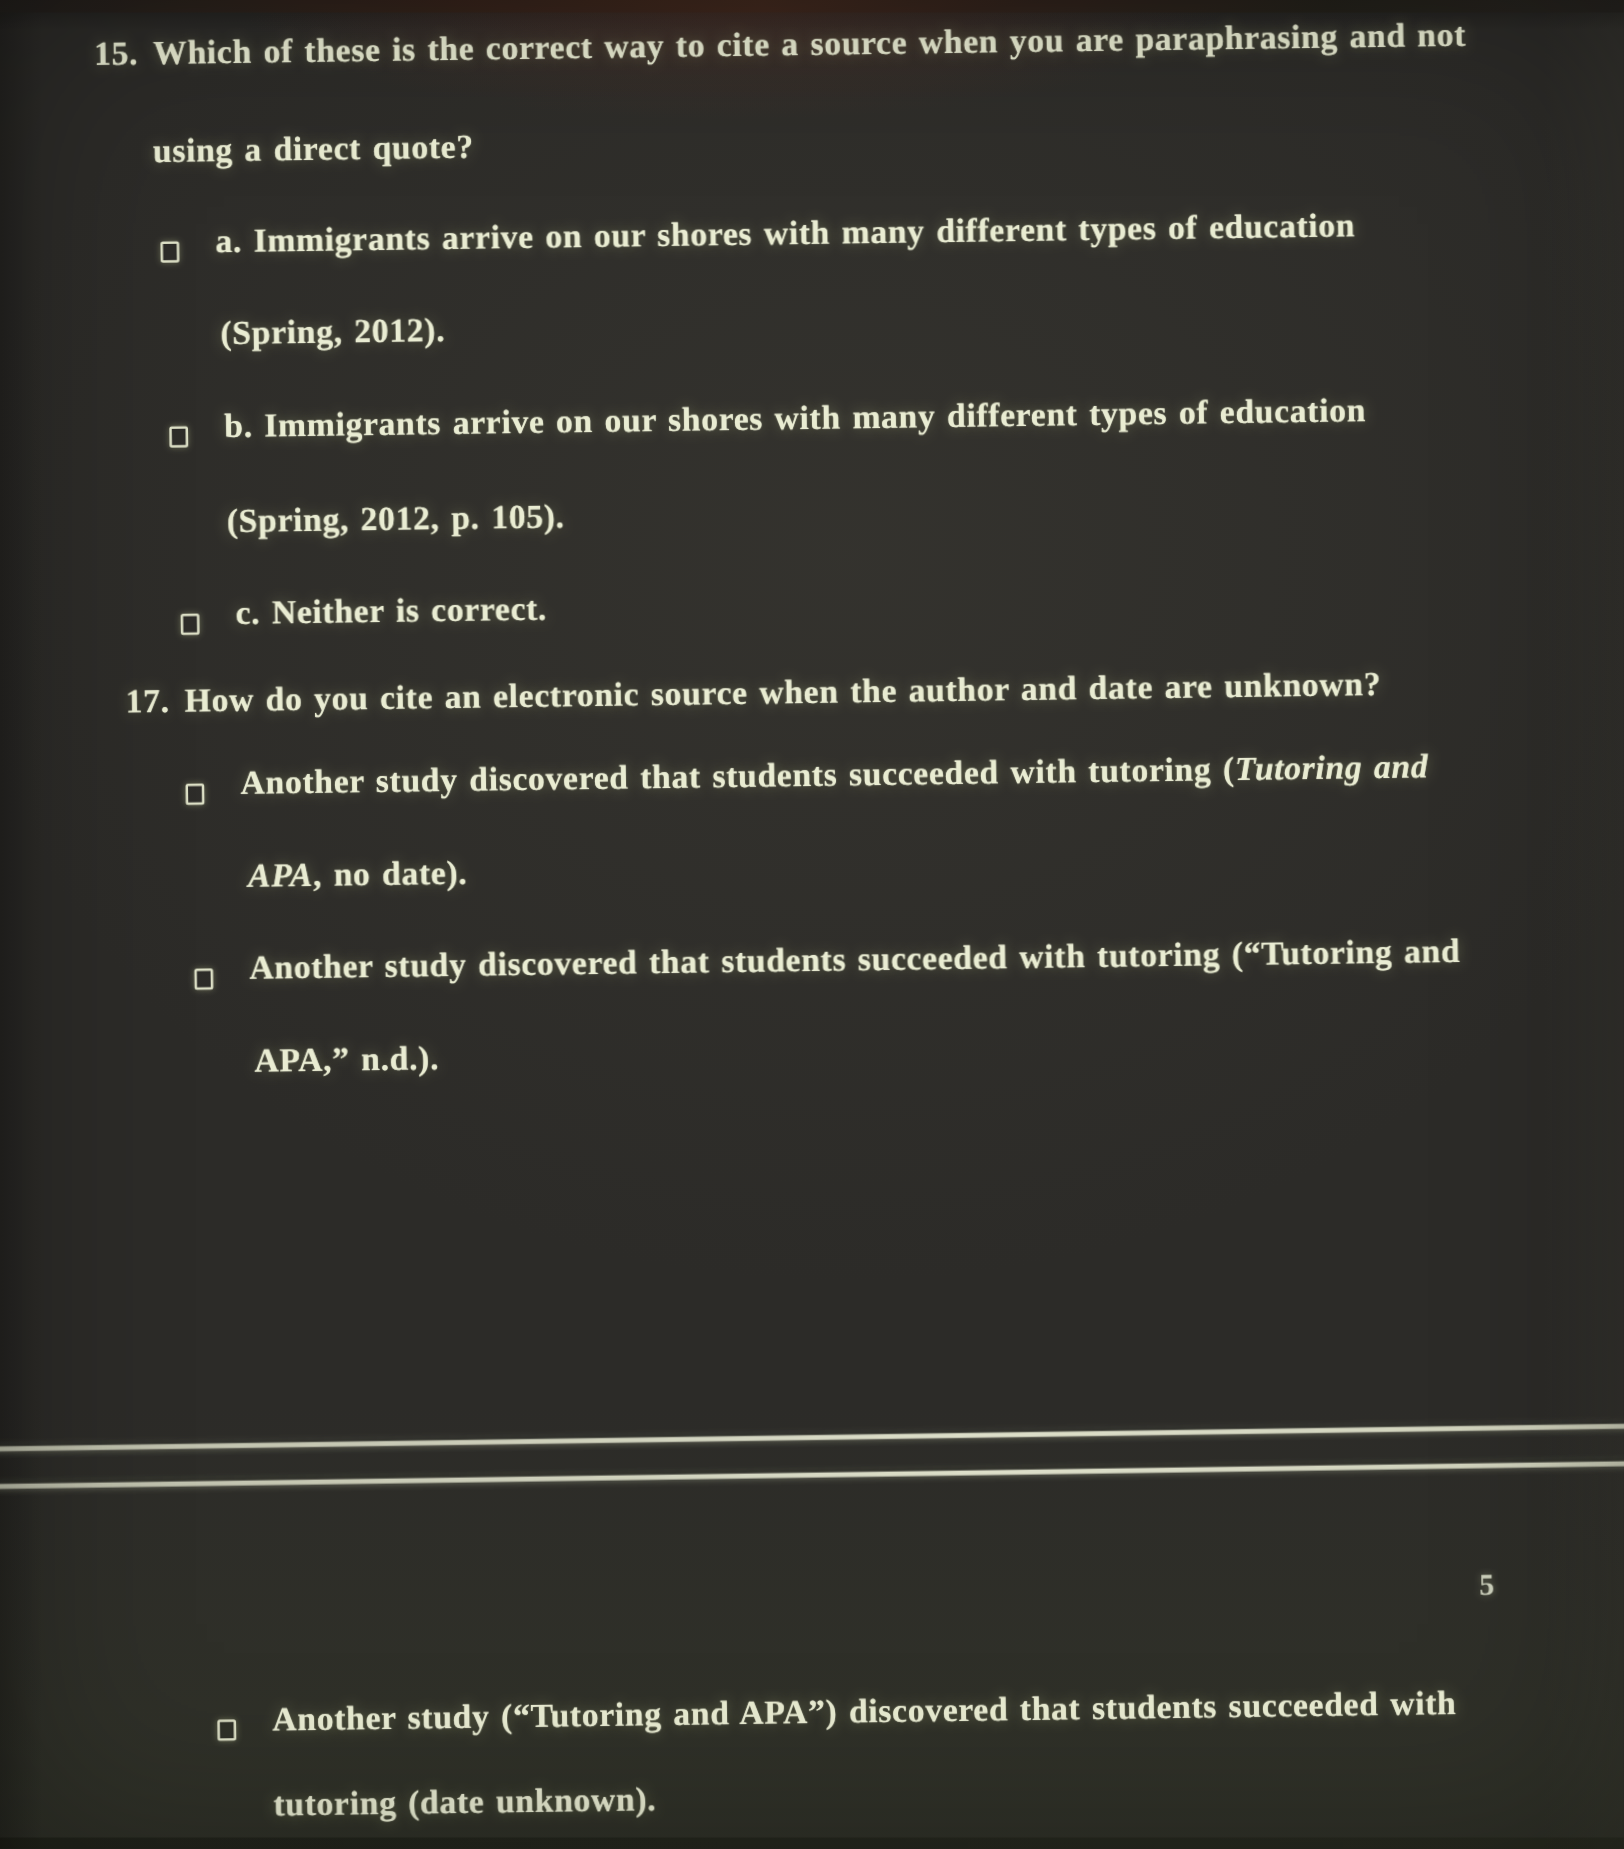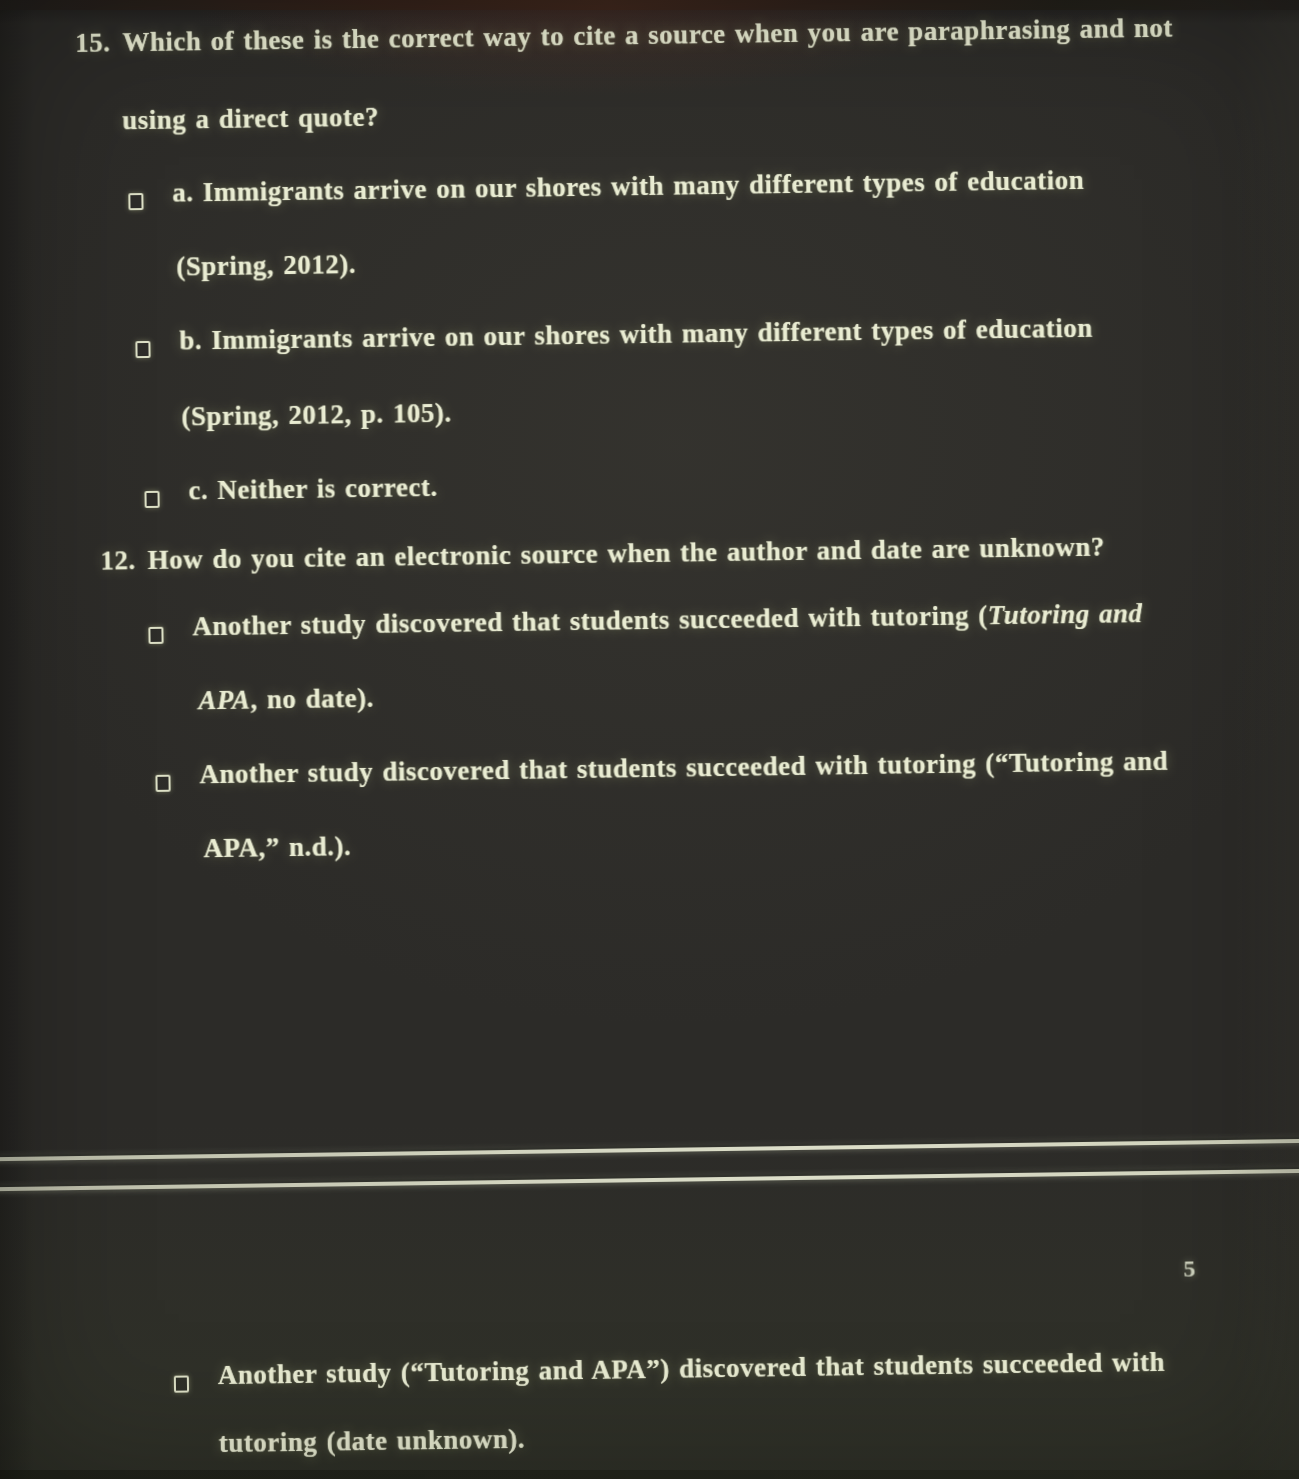--- a/index.html
+++ b/index.html
@@ -83,21 +83,21 @@
     <span>b. Immigrants arrive on our shores with many different types of education</span>
   </div>
   <div class="line" style="left:186px;top:395px;">(Spring, 2012, p. 105).</div>
 
   <div class="line row" style="left:148px;top:469px;">
     <span class="cb"></span>
     <span>c. Neither is correct.</span>
   </div>
 
   <div class="line" style="left:103px;top:538px;">
-    <span class="qnum">12.</span><span>How do you cite an electronic source when the author and date are unknown?</span>
+    <span class="qnum">17.</span><span>How do you cite an electronic source when the author and date are unknown?</span>
   </div>
 
   <div class="line row" style="left:150px;top:605px;">
     <span class="cb"></span>
     <span><span>Another study discovered that students succeeded with tutoring (</span><i>Tutoring and</i></span>
   </div>
   <div class="line" style="left:199px;top:679px;">
     <i>APA</i><span>, no date).</span>
   </div>
 

